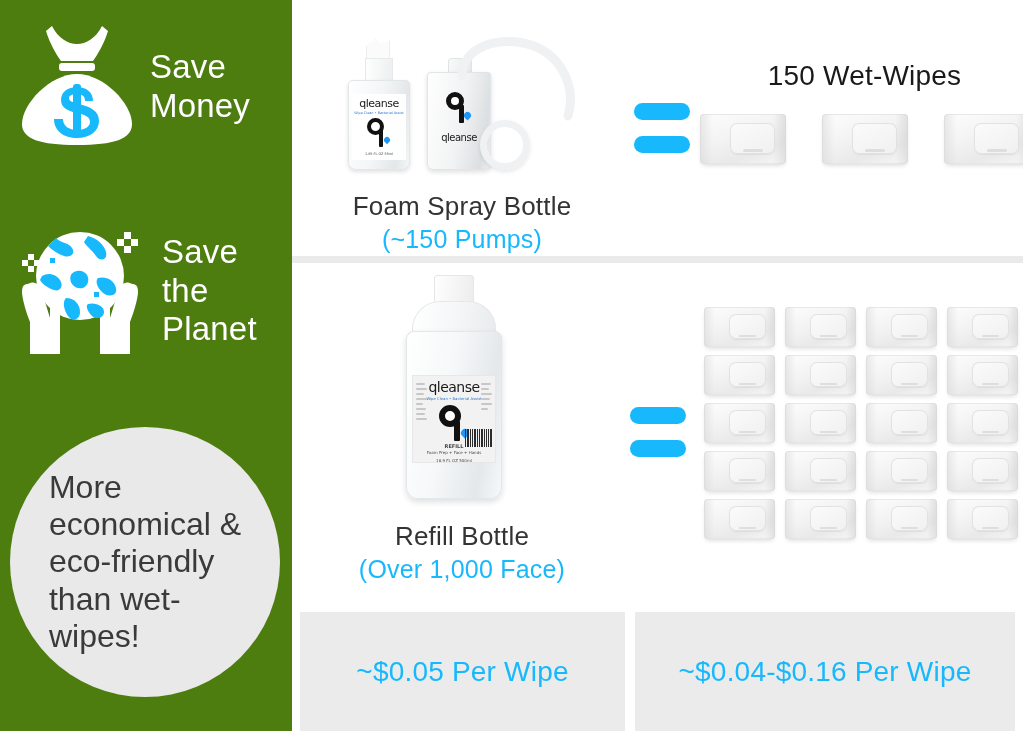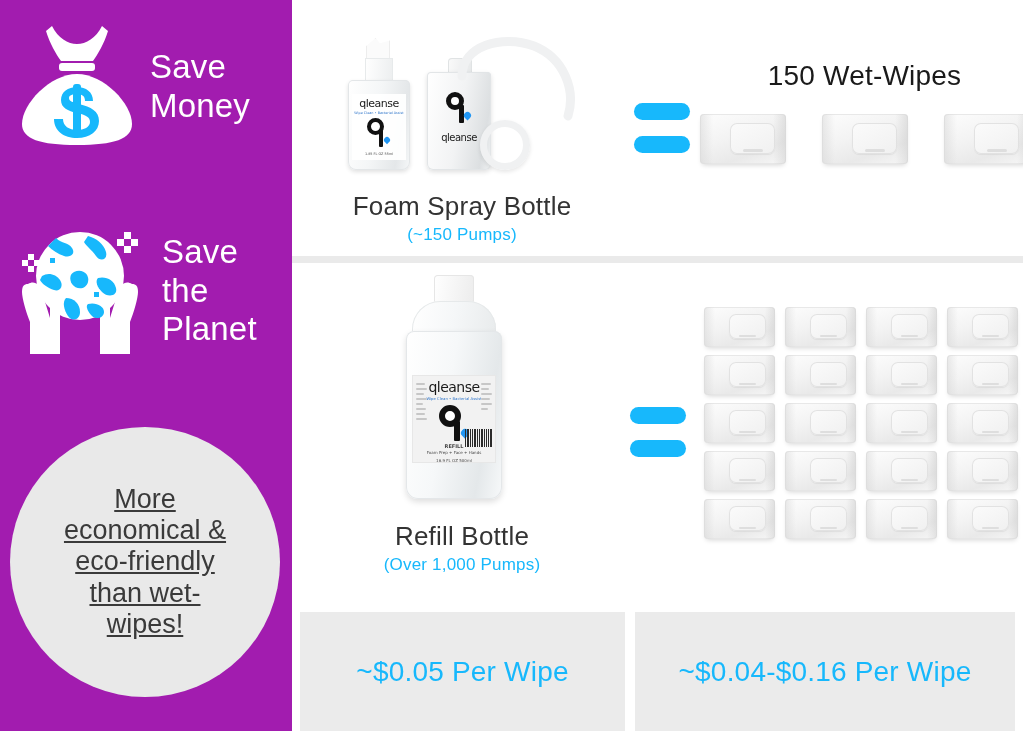--- a/index.html
+++ b/index.html
@@ -13,21 +13,21 @@
     position: relative;
     width: 1023px; height: 731px;
     background: #ffffff;
   }
 
   
   .sidebar {
     position: absolute;
     left: 0; top: 0;
     width: 292px; height: 731px;
-    background: #a21caf;
+    background: #4d7c0f;
     overflow: hidden;
   }
   .benefit {
     position: absolute;
     display: flex;
     align-items: center;
   }
   .benefit-1 { left: 18px; top: 22px; }
   .benefit-2 { left: 12px; top: 218px; }
   .benefit-icon {
@@ -50,26 +50,25 @@
     width: 270px; height: 270px;
     border-radius: 50%;
     background: #e9e9e9;
     display: flex;
     align-items: center;
     justify-content: center;
     padding: 0 18px;
   }
   .circle-text {
     color: #3a3a3a;
-    font-size: 27px;
+    font-size: 32px;
     line-height: 1.16;
-    text-align: center;
+    text-align: left;
     font-weight: 400;
     white-space: pre-line;
-    text-decoration: underline;
   }
 
   
   .content {
     position: absolute;
     left: 292px; top: 0;
     width: 731px; height: 731px;
     background: #ffffff;
   }
 
@@ -126,21 +125,21 @@
   
   .prod-title {
     color: #333333;
     font-size: 26px;
     font-weight: 400;
     text-align: center;
     letter-spacing: 0.2px;
   }
   .prod-sub {
     color: #17b8fc;
-    font-size: 17px;
+    font-size: 25px;
     font-weight: 400;
     margin-top: 3px;
     letter-spacing: 0.2px;
   }
 
   .wipes-title {
     color: #1a1a1a;
     font-size: 28px;
     font-weight: 400;
     text-align: center;
@@ -582,21 +581,21 @@
                   <i></i>
                   <i></i>
                   <i></i>
                   <i style="width:2px"></i>
               </span>
             </div>
           </div>
         </div>
 
         <div class="prod-title">Refill Bottle</div>
-        <div class="prod-sub">(Over 1,000 Pumps)</div>
+        <div class="prod-sub">(Over 1,000 Face)</div>
       </div>
 
       <div class="equals-col" style="left:336px; top:0; height:100%;">
         <div class="equals">
           <div class="bar"></div>
           <div class="bar"></div>
         </div>
       </div>
 
       <div class="wipes-col" style="left:396px; padding-top:26px;">

